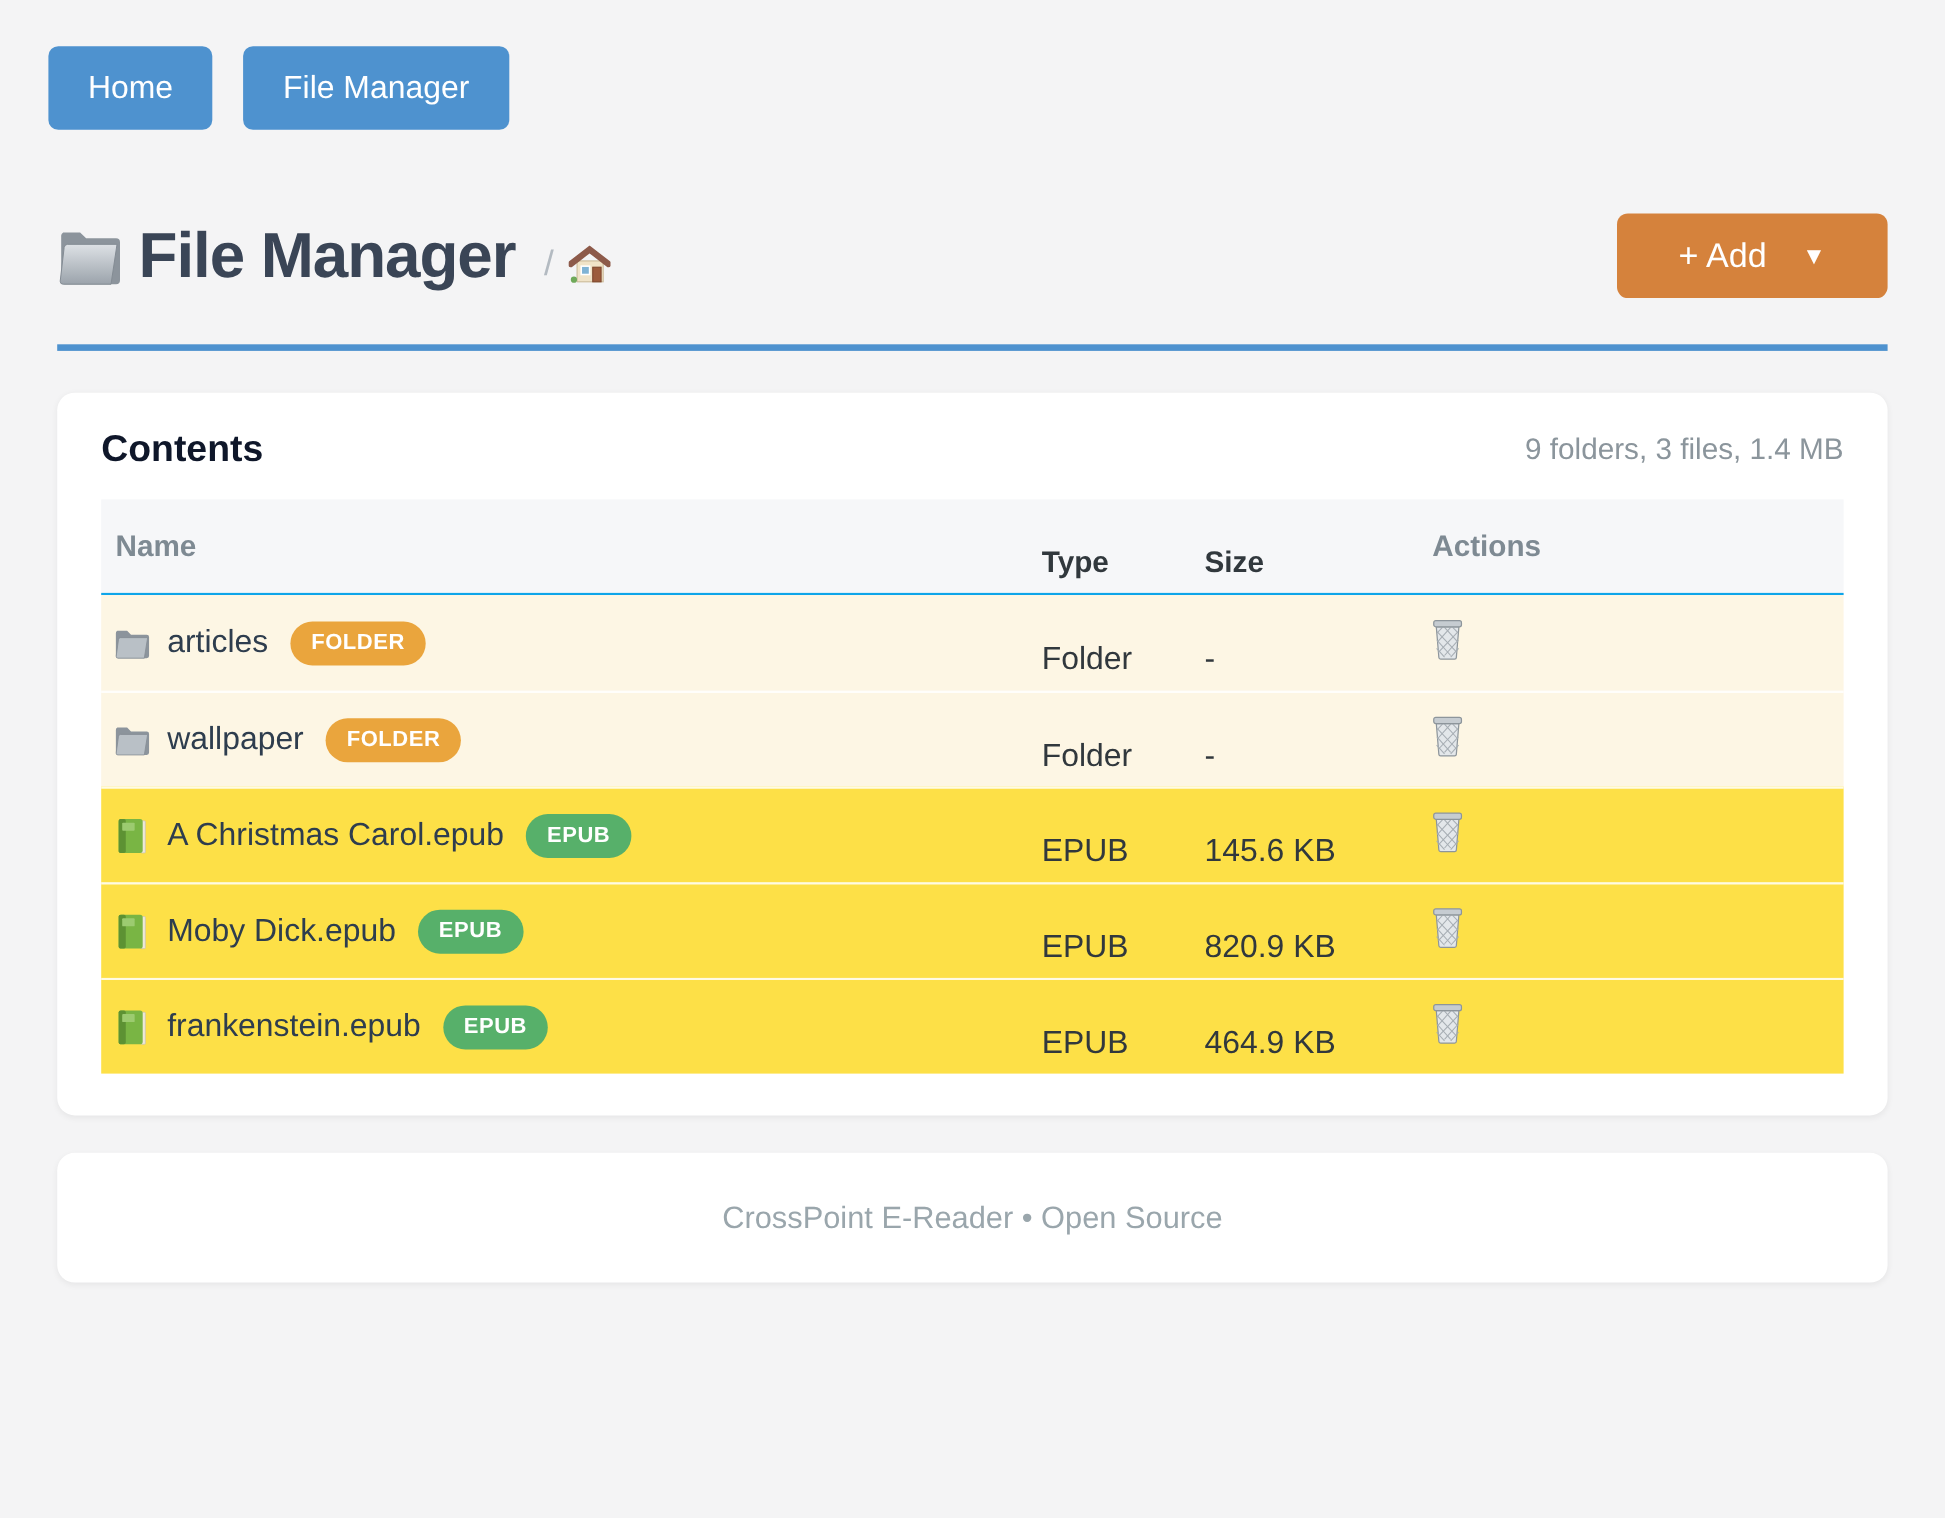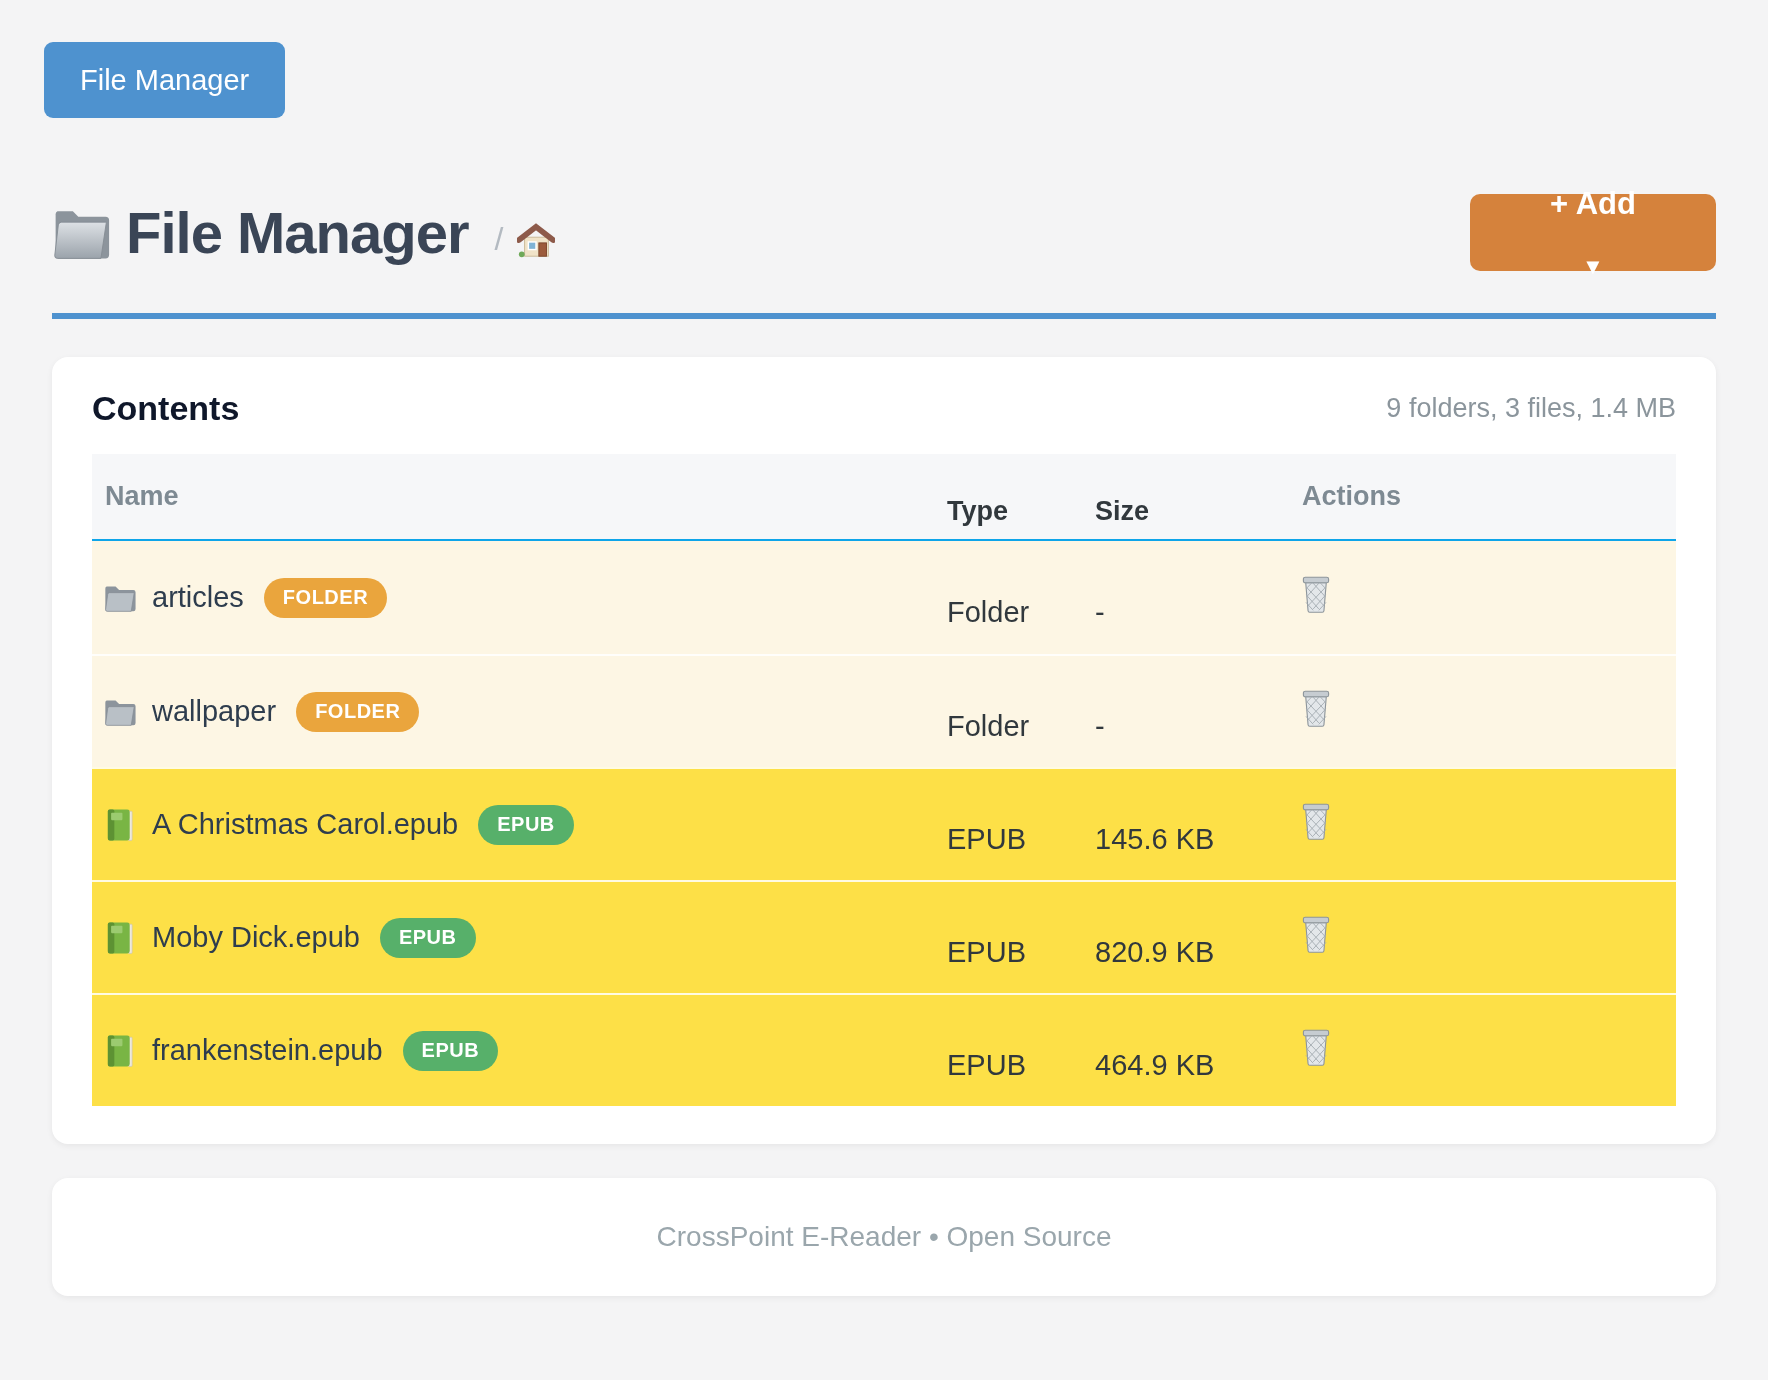--- a/index.html
+++ b/index.html
@@ -42,22 +42,22 @@
   }
   .crumb-sep{
     font-size:32px;color:#b3bac1;margin:14px 0 0 26px;
   }
   .crumb-house{width:38px;height:36px;margin:16px 0 0 14px;}
   .add-btn{
     background:var(--accent-orange);
     color:#fff;border:none;border-radius:10px;
     height:77px;padding:0 38px;min-width:246px;
     font-family:"Liberation Sans",sans-serif;
-    font-size:31px;font-weight:bold;cursor:pointer;
-    display:flex;align-items:center;justify-content:center;gap:32px;flex-direction:column;
+    font-size:31px;font-weight:normal;cursor:pointer;
+    display:flex;align-items:center;justify-content:center;gap:32px;
   }
   .add-caret{font-size:22px;}
 
   .title-rule{
     height:6px;background:var(--primary-blue);
     border:none;margin:42px 0 0 0;
   }
 
   
   .card{
@@ -78,21 +78,21 @@
     display:grid;
     grid-template-columns:855px 148px 197px 1fr;
     align-items:center;
   }
   .thead{
     background:#f6f7f9;height:87px;
     font-size:27px;font-weight:bold;color:#7e8a93;
     border-bottom:2px solid #0ea5e9;
   }
   .thead .cell-name{padding-left:13px;}
-  .tbody .trow{height:113px;font-size:29px;border-top:2px solid rgba(255,255,255,0.85);}
+  .tbody .trow{height:87px;font-size:29px;border-top:2px solid rgba(255,255,255,0.85);}
   .tbody .trow:first-child{border-top:none;}
   .row-folder{background:#fdf6e4;}
   .row-epub{background:#fde047;}
 
   .cell-name{display:flex;align-items:center;padding-left:12px;}
   .file-icon{width:32px;height:34px;flex:0 0 auto;}
   .file-name{color:#2e3d4e;margin-left:16px;}
   .badge{
     display:inline-block;margin-left:20px;
     border-radius:20px;padding:8px 19px 9px 19px;
@@ -114,20 +114,21 @@
     display:flex;align-items:center;justify-content:center;
   }
   .footer-text{font-size:28px;color:#9aa6ac;text-align:right;}
 </style>
 </head>
 <body>
 
 <div class="page">
 
   <div class="nav">
+    <button class="nav-btn">Home</button>
     <button class="nav-btn">File Manager</button>
   </div>
 
   <div class="page-header">
     <div class="title-group">
       <svg class="title-folder" viewBox="0 0 64 60">
         <defs>
           <linearGradient id="tfold" x1="0" y1="0" x2="0" y2="1">
             <stop offset="0" stop-color="#dde1e5"></stop>
             <stop offset="1" stop-color="#9ba3ab"></stop>

